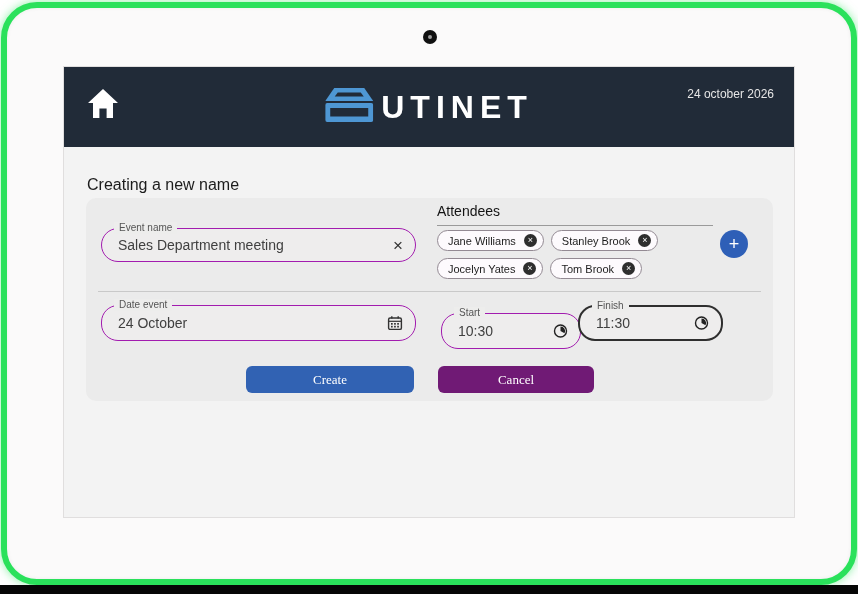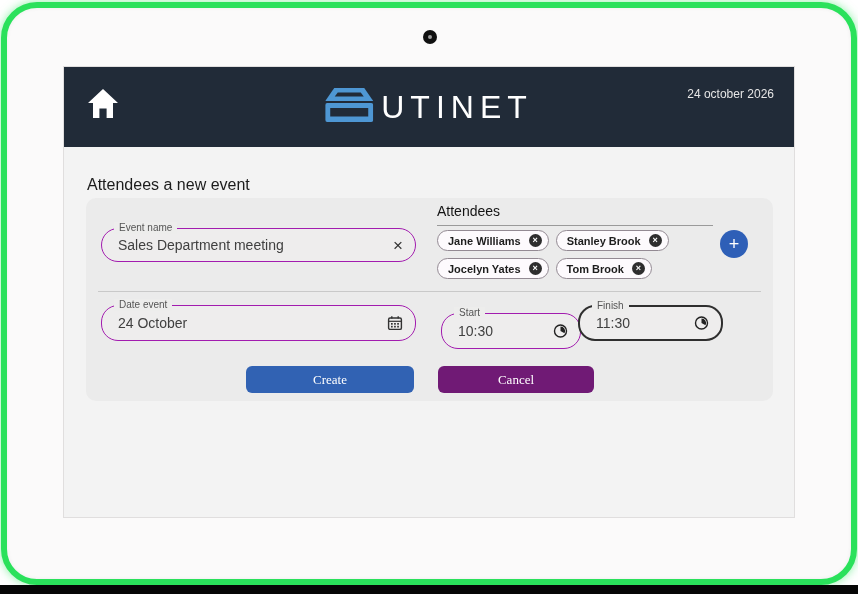--- a/index.html
+++ b/index.html
@@ -12,21 +12,21 @@
   .camera{position:absolute;left:423px;top:30px;width:14px;height:14px;border-radius:50%;background:#101010;}
   .camera::after{content:"";position:absolute;left:5px;top:5px;width:4px;height:4px;border-radius:50%;background:#9c9c9c;}
 
   .screen{position:absolute;left:63px;top:66px;width:732px;height:452px;background:#f3f3f3;
           border:1px solid #e0dede;box-sizing:border-box;overflow:hidden;}
 
   
   .appbar{position:absolute;left:0;top:0;width:100%;height:80px;background:#212b38;}
   .home-btn{position:absolute;left:22px;top:21px;width:34px;height:34px;cursor:pointer;background:none;border:none;padding:0;}
   .brand{position:absolute;left:50%;top:50%;transform:translate(-50%,-50%);display:flex;align-items:center;gap:8px;}
-  .brand-text{color:#fff;font-size:32px;font-weight:400;letter-spacing:6px;line-height:1;}
+  .brand-text{color:#fff;font-size:32px;font-weight:700;letter-spacing:6px;line-height:1;}
   .clock{position:absolute;right:20px;top:13px;text-align:right;color:#f2f2f2;}
   .clock-row{display:flex;align-items:baseline;justify-content:flex-end;gap:7px;}
   .meridiem{font-size:14px;letter-spacing:1px;color:#e9e9e9;}
   .time{font-size:39px;font-weight:300;line-height:1;letter-spacing:1px;}
   .date{font-size:12px;margin-top:7px;color:#e6e6e6;}
 
   .page-title{position:absolute;left:23px;top:109px;font-size:16px;color:#1c1c1c;}
 
   
   .panel{position:absolute;left:22px;top:131px;width:687px;height:203px;background:#ebebeb;border-radius:10px;}
@@ -37,21 +37,21 @@
   .ficon{position:absolute;right:12px;top:50%;transform:translateY(-50%);display:flex;align-items:center;cursor:pointer;}
   .clear-x{font-size:17px;color:#333;line-height:1;}
 
   .f-event{left:15px;top:30px;width:315px;height:34px;border-radius:17px;}
   .f-date {left:15px;top:107px;width:315px;height:36px;}
   .f-start{left:355px;top:115px;width:140px;height:36px;}
   .f-finish{left:492px;top:107px;width:145px;height:36px;border:2px solid #2f2f2f;}
 
   .attendees-title{position:absolute;left:351px;top:5px;font-size:14px;color:#141414;}
   .attendees-underline{position:absolute;left:351px;top:27px;width:276px;height:1px;background:#9a9a9a;}
-  .chips{position:absolute;left:351px;top:32px;width:282px;display:flex;flex-wrap:wrap;gap:7px 7px;font-weight:bold;}
+  .chips{position:absolute;left:351px;top:32px;width:282px;display:flex;flex-wrap:wrap;gap:7px 7px;}
   .chip{display:inline-flex;align-items:center;gap:8px;height:21px;padding:0 6px 0 10px;background:#fdfafd;
         border:1px solid #938a93;border-radius:11px;font-size:11px;color:#1d1d1d;cursor:pointer;box-sizing:border-box;}
   .chip-x{width:13px;height:13px;border-radius:50%;background:#2e2e2e;color:#fff;font-size:9px;
           line-height:13px;text-align:center;cursor:pointer;flex:none;}
   .add-btn{position:absolute;left:634px;top:32px;width:28px;height:28px;border-radius:50%;background:#2e5fb7;
            border:none;color:#fff;cursor:pointer;padding:0;}
   .add-btn span{display:block;font-size:18px;line-height:28px;text-align:center;font-weight:400;}
 
   .divider{position:absolute;left:12px;top:93px;width:663px;height:1px;background:#c9c9c9;}
 
@@ -88,21 +88,21 @@
           </svg>
         </span>
         <span class="brand-text">UTINET</span>
       </div>
 
       <div class="clock">
         <div class="date">24 october 2026</div>
       </div>
     </div>
 
-    <div class="page-title">Attendees a new event</div>
+    <div class="page-title">Creating a new name</div>
 
     <div class="panel">
 
       <div class="field f-event">
         <span class="flabel">Event name</span>
         <span class="fvalue">Sales Department meeting</span>
         <span class="ficon">
           <span class="clear-x">×</span>
         </span>
       </div>

